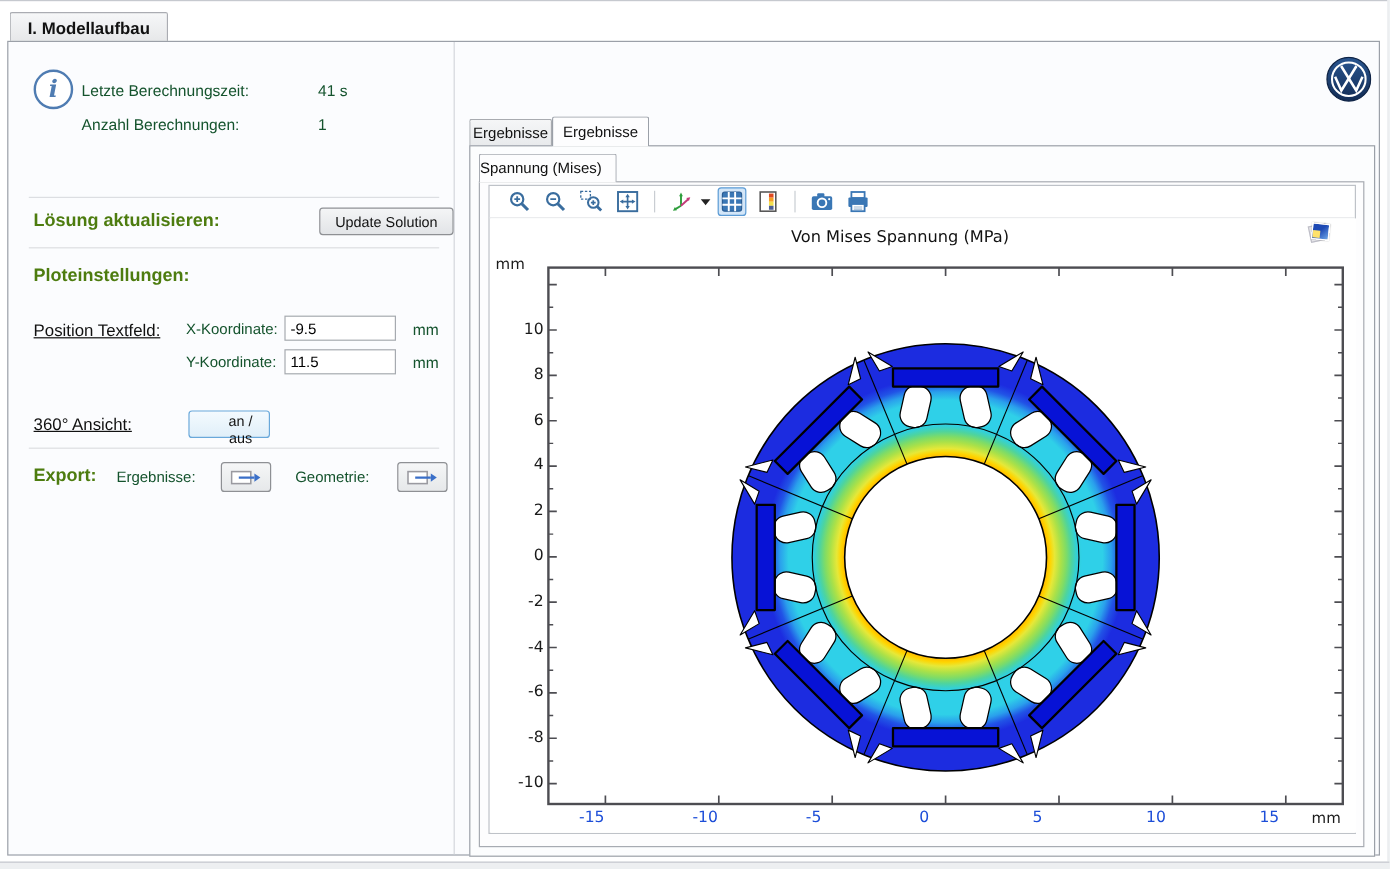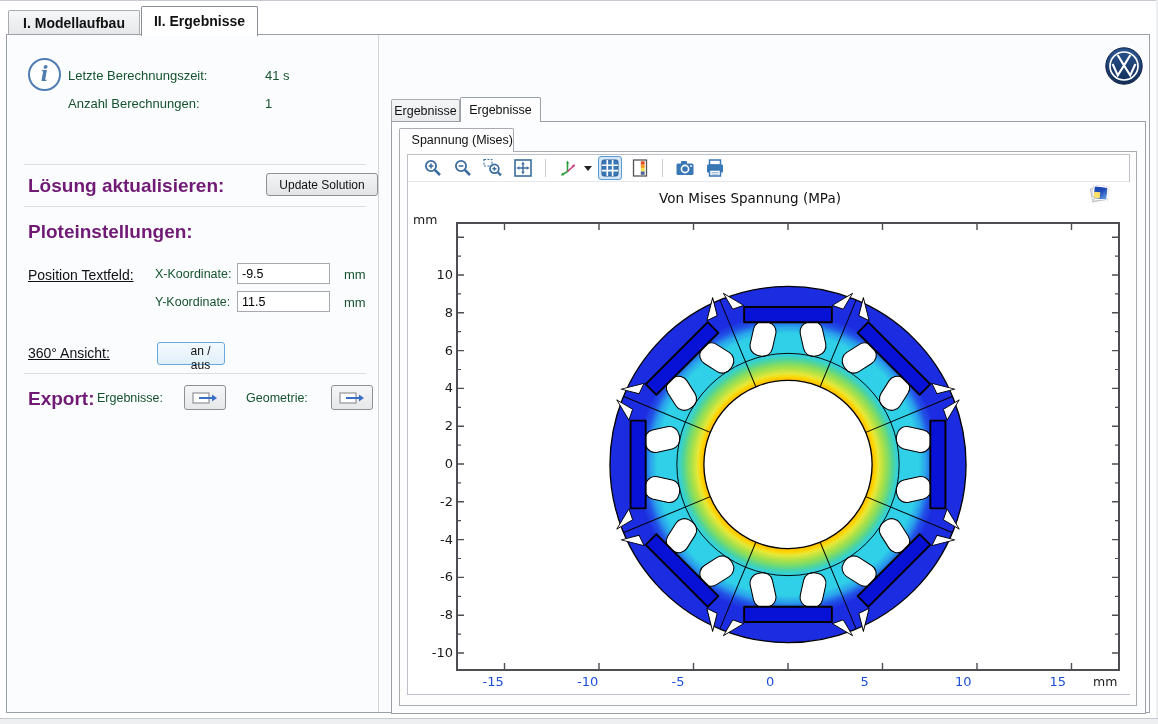--- a/index.html
+++ b/index.html
@@ -10,21 +10,21 @@
   .mtab.inactive{left:8px;top:9px;width:132px;height:25px;line-height:24px;z-index:1;
      background:linear-gradient(#f6f7f8,#e6e7e9);border:1px solid #aaacb2;border-bottom:none;border-radius:2px 2px 0 0;}
   .mtab.active{left:141px;top:5px;width:117px;height:30px;line-height:28px;z-index:3;
      background:#fff;border:1px solid #8a8d94;border-bottom:none;border-radius:2px 2px 0 0;}
   .content-box{position:absolute;left:6px;top:33px;width:1144px;height:679px;box-sizing:border-box;
      background:#fbfcfe;border:1px solid #9ba0a8;z-index:2;}
   .v-sep{position:absolute;left:378px;top:34px;width:1px;height:677px;background:#d4d6dc;z-index:2;}
   .status-strip{position:absolute;left:0;top:717px;width:1158px;height:7px;background:#edeff1;border-top:1px solid #c6c9cf;}
   
   .lbl{position:absolute;font-size:13px;color:#14532d;z-index:4;white-space:nowrap;}
-  .heading{position:absolute;font-size:19px;font-weight:bold;color:#701a75;z-index:4;white-space:nowrap;}
+  .heading{position:absolute;font-size:15px;font-weight:bold;color:#4d7c0f;z-index:4;white-space:nowrap;}
   .linklike{position:absolute;font-size:14px;color:#111;text-decoration:underline;z-index:4;white-space:nowrap;}
   .divider{position:absolute;left:24px;width:342px;height:1px;background:#dcdee2;z-index:4;}
   .info-circle{position:absolute;left:28px;top:57px;width:33px;height:33px;border:2px solid #4f7cb2;border-radius:50%;
      box-sizing:border-box;text-align:center;line-height:28px;font-family:"DejaVu Serif",serif;font-style:italic;
      font-weight:bold;font-size:20px;color:#4f7cb2;z-index:4;background:#fff;}
   .btn{position:absolute;box-sizing:border-box;border:1px solid #8e9094;border-radius:3px;
      background:linear-gradient(#f4f5f6,#e2e4e7);font-size:12px;color:#111;text-align:center;z-index:4;cursor:default;}
   .btn.blue{border-color:#69a8da;background:linear-gradient(#f4fafe,#e0eff9);}
   .field{position:absolute;box-sizing:border-box;width:93px;height:21px;border:1px solid #a6aab0;background:#fff;
      font-size:12.5px;font-family:"Liberation Sans",sans-serif;padding:0 4px;z-index:4;}
@@ -33,21 +33,21 @@
   
   .rtab{position:absolute;box-sizing:border-box;text-align:center;font-size:12.5px;color:#111;}
   .rtab.inactive{left:391px;top:98px;width:69px;height:23px;line-height:22px;z-index:3;
      background:linear-gradient(#f5f6f7,#e8eaec);border:1px solid #a8abb0;border-bottom:none;border-radius:2px 2px 0 0;}
   .rtab.active{left:460px;top:96px;width:81px;height:25px;line-height:24px;z-index:5;
      background:#fdfdfe;border:1px solid #9ba0a8;border-bottom:none;border-radius:2px 2px 0 0;}
   .rpanel{position:absolute;left:391px;top:120px;width:755px;height:593px;box-sizing:border-box;
      border:1px solid #9ba0a8;background:#fcfdfe;z-index:4;}
   .stab{position:absolute;left:399px;top:127px;width:115px;height:24px;line-height:23px;z-index:6;box-sizing:border-box;
      background:#fdfdfe;border:1px solid #a7abb2;border-bottom:none;border-radius:2px 2px 0 0;
-     text-align:right;font-size:12.5px;color:#111;}
+     text-align:left;font-size:12.5px;color:#111;}
   .spanel{position:absolute;left:399px;top:150px;width:738px;height:555px;box-sizing:border-box;
      border:1px solid #a7abb2;background:#fdfdfe;z-index:5;}
   .gpanel{position:absolute;left:407px;top:153px;width:723px;height:541px;box-sizing:border-box;
      border:1px solid #bec2c8;background:#fff;z-index:6;}
   .toolbar{position:absolute;left:0;top:0;width:100%;height:27px;box-sizing:border-box;display:flex;align-items:center;
      padding-left:13px;gap:6px;border-bottom:1px solid #e6e8ea;}
   .tbtn{width:24px;height:24px;display:flex;align-items:center;justify-content:center;box-sizing:border-box;}
   .tbtn.active{background:#d3e6f8;border:1px solid #5b9bd5;border-radius:3px;}
   .tsep{width:1px;height:18px;background:#c9cdd2;margin:0 4px;}
   .caret{width:0;height:0;border-left:4px solid transparent;border-right:4px solid transparent;border-top:5px solid #222;margin-left:-2px;}
@@ -67,21 +67,20 @@
   .plot-img-icon .corner{position:absolute;left:5px;top:8px;width:6px;height:6px;background:#ffe26a;transform:rotate(6deg);}
   
   .vw{position:absolute;left:1105px;top:46px;width:38px;height:38px;z-index:4;}
 </style>
 </head>
 <body>
 
 <div class="app">
 
   <div class="mtab inactive">I. Modellaufbau</div>
-  <div class="mtab active">II. Ergebnisse</div>
 
   <div class="content-box"></div>
   <div class="v-sep"></div>
 
   <div class="info-circle">i</div>
   <span class="lbl" style="left:68px;top:67px;">Letzte Berechnungszeit:</span>
   <span class="lbl" style="left:265px;top:67px;">41 s</span>
   <span class="lbl" style="left:68px;top:95px;">Anzahl Berechnungen:</span>
   <span class="lbl" style="left:265px;top:95px;">1</span>
 

